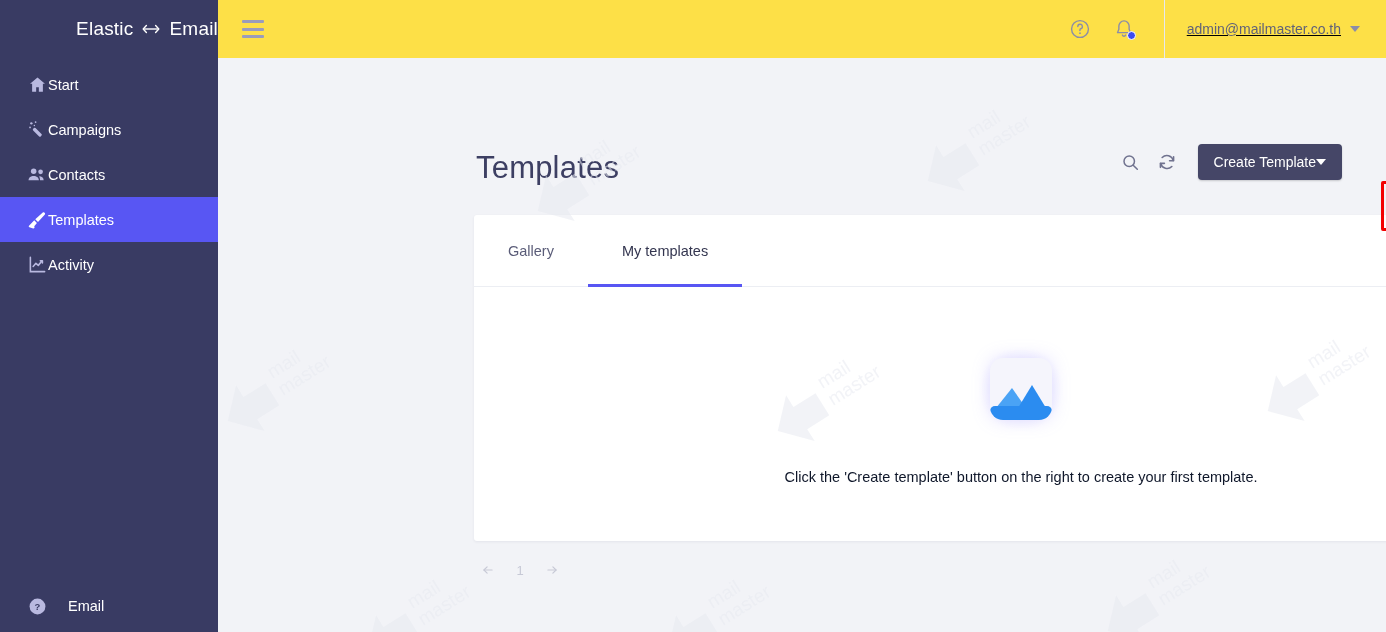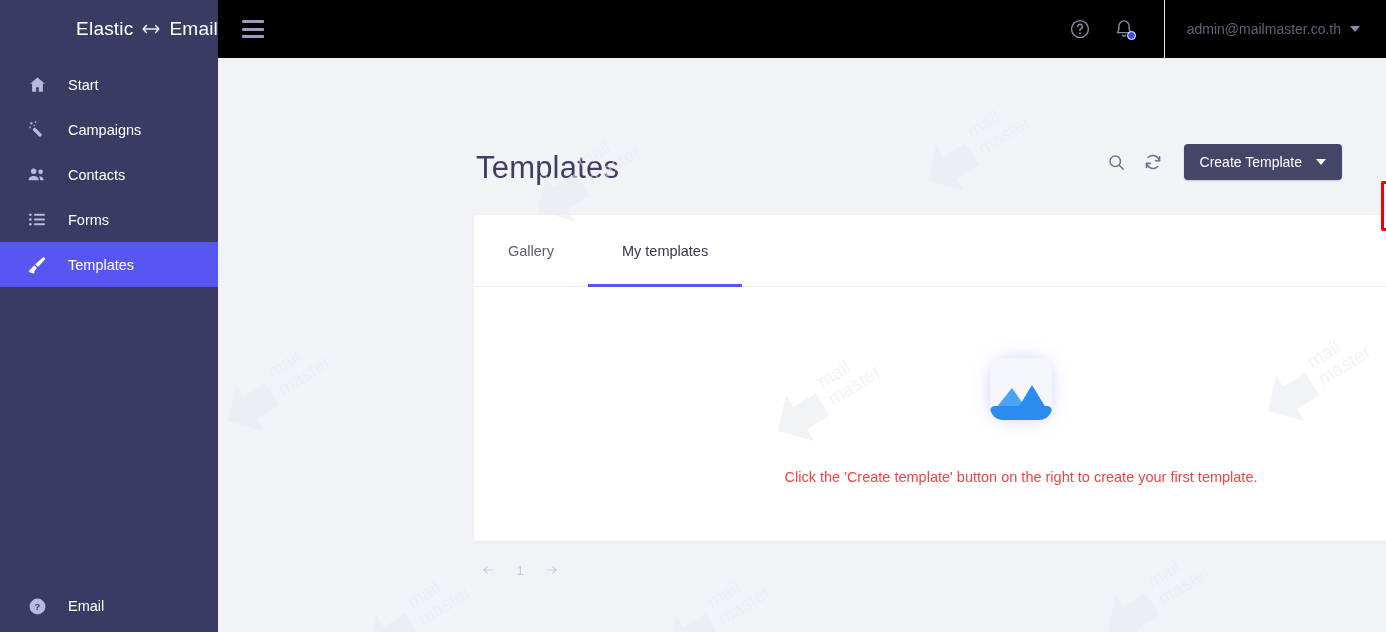--- a/index.html
+++ b/index.html
@@ -29,21 +29,20 @@
     gap: 7px;
     white-space: nowrap;
     padding-left: 44px;
   }
   .logo .lk { display: inline-flex; align-items: center; }
   .nav { margin-top: 4px; }
   .nav-item {
     height: 45px;
     display: flex; align-items: center;
     padding-left: 26px;
-    gap: 20px;
     color: #ffffff;
     font-size: 14.5px;
     cursor: pointer;
     position: relative;
   }
   .nav-item .ico {
     width: 22px; height: 22px;
     display: inline-flex; align-items: center; justify-content: center;
     color: #b9b9e0;
     flex: 0 0 22px;
@@ -56,21 +55,21 @@
     display: flex; align-items: center;
     padding-left: 26px; gap: 20px;
     color: #ffffff; font-size: 14.5px; cursor: pointer;
   }
   .help-item .ico { width: 22px; height: 22px; display:inline-flex; align-items:center; justify-content:center; color:#b9b9e0; flex:0 0 22px;}
 
   
   .right { flex: 1 1 auto; height: 632px; position: relative; }
 
   .topbar {
-    height: 58px; background: #000000;
+    height: 58px; background: #fde047;
     display: flex; align-items: center;
     position: relative; z-index: 30; text-decoration: underline;
   }
   .hamburger {
     margin-left: 24px;
     width: 22px; height: 18px;
     display: flex; flex-direction: column; justify-content: space-between;
     cursor: pointer;
   }
   .hamburger span { display:block; height: 3px; border-radius:1px; background:#9a9cbb; }
@@ -121,21 +120,21 @@
     width: 30px; height: 30px;
     display: inline-flex; align-items: center; justify-content: center;
     color: #70728f; cursor: pointer;
   }
   .create-btn {
     margin-left: 10px;
     background: #454667; color: #fff;
     border: none; border-radius: 4px;
     height: 36px; padding: 0 16px;
     font-size: 14px; font-family: inherit;
-    display: inline-flex; align-items: center; gap: 14px;
+    display: inline-flex; align-items: center; gap: 0;
     cursor: pointer;
     box-shadow: 0 1px 2px rgba(0,0,0,.18);
   }
   .create-btn .cc {
     width:0;height:0;border-left:5px solid transparent;border-right:5px solid transparent;border-top:6px solid #fff;
   }
   .redbox {
     position: absolute;
     left: 1163px; top: 123px;
     width: 187px; height: 50px;
@@ -187,21 +186,21 @@
   .img-ph {
     width: 62px; height: 62px; border-radius: 13px;
     background: #f4f4fb;
     position: relative; overflow: hidden;
     box-shadow: 0 0 18px rgba(150,140,255,.28);
   }
   .empty-title {
     font-size: 15.5px; font-weight: bold; color: #2f3150;
     margin-bottom: 14px;
   }
-  .empty-sub { font-size: 14.5px; color: #ef4444; }
+  .empty-sub { font-size: 14.5px; color: #0f172a; }
 
   .pager {
     position: absolute; left: 258px; top: 500px;
     display: flex; align-items: center; gap: 8px;
     color: #c7c9d6; font-size: 13px;
   }
   .pg {
     width: 24px; height: 24px;
     display:inline-flex; align-items:center; justify-content:center;
     cursor: pointer; user-select:none;
@@ -266,44 +265,41 @@
           <svg width="20" height="20" viewBox="0 0 24 24" fill="currentColor">
             <circle cx="8" cy="7.6" r="3.3"></circle>
               <circle cx="16.3" cy="8.2" r="2.8"></circle>
             <path d="M1.8 18.4c0-3.5 2.8-5.3 6.2-5.3s6.2 1.8 6.2 5.3z"></path>
             <path d="M14.6 13.4c3 .1 5.4 1.6 5.4 5h-4.3c0-1.9-.4-3.6-1.1-5z"></path>
           </svg>
         </span>
         <span>Contacts</span>
       </div>
 
-      <div class="nav-item">
-        <span class="ico">
-          <svg width="19" height="19" viewBox="0 0 24 24" fill="currentColor">
-            <circle cx="3" cy="6" r="1.7"></circle>
-              <circle cx="3" cy="12" r="1.7"></circle>
-              <circle cx="3" cy="18" r="1.7"></circle>
-            <rect x="7.5" y="4.7" width="14" height="2.6" rx="1.3"></rect>
-            <rect x="7.5" y="10.7" width="14" height="2.6" rx="1.3"></rect>
-            <rect x="7.5" y="16.7" width="14" height="2.6" rx="1.3"></rect>
-          </svg>
-        </span>
-        <span>Forms</span>
-      </div>
 
       <div class="nav-item active">
         <span class="ico">
           <svg width="20" height="20" viewBox="0 0 24 24" fill="currentColor">
             <path d="M21.2 3.3c-.7-.8-1.8-.8-2.6-.1L9.9 11l3.3 3.3 8-8.6c.7-.8.7-1.7 0-2.4z"></path>
             <path d="M8.7 12.3 2.4 19c-.6.6-.3 1.4.5 1.7l4.5 1.5c.9.3 1.8-.5 1.6-1.4l-.3-1.3 3.2-3.9z"></path>
           </svg>
         </span>
         <span>Templates</span>
       </div>
 
+      <div class="nav-item">
+        <span class="ico">
+          <svg width="19" height="19" viewBox="0 0 24 24" fill="none" stroke="currentColor" stroke-width="2">
+            <path d="M3 3v18h18" stroke-linecap="round"></path>
+            <path d="M6.5 14.5 10 10.5l3 2.6 4.6-5.4" stroke-linecap="round" stroke-linejoin="round"></path>
+            <path d="M15.6 7.4h2.6v2.6" stroke-linecap="round" stroke-linejoin="round"></path>
+          </svg>
+        </span>
+        <span>Activity</span>
+      </div>
 
     </div>
 
     <div class="nav-spacer"></div>
 
     <div class="help-item">
       <span class="ico">
         <svg width="19" height="19" viewBox="0 0 24 24" fill="currentColor">
           <circle cx="12" cy="12" r="10"></circle>
           <text x="12" y="16.4" text-anchor="middle" font-size="12" font-family="Liberation Sans, sans-serif" font-weight="bold" fill="#393b63">?</text>

